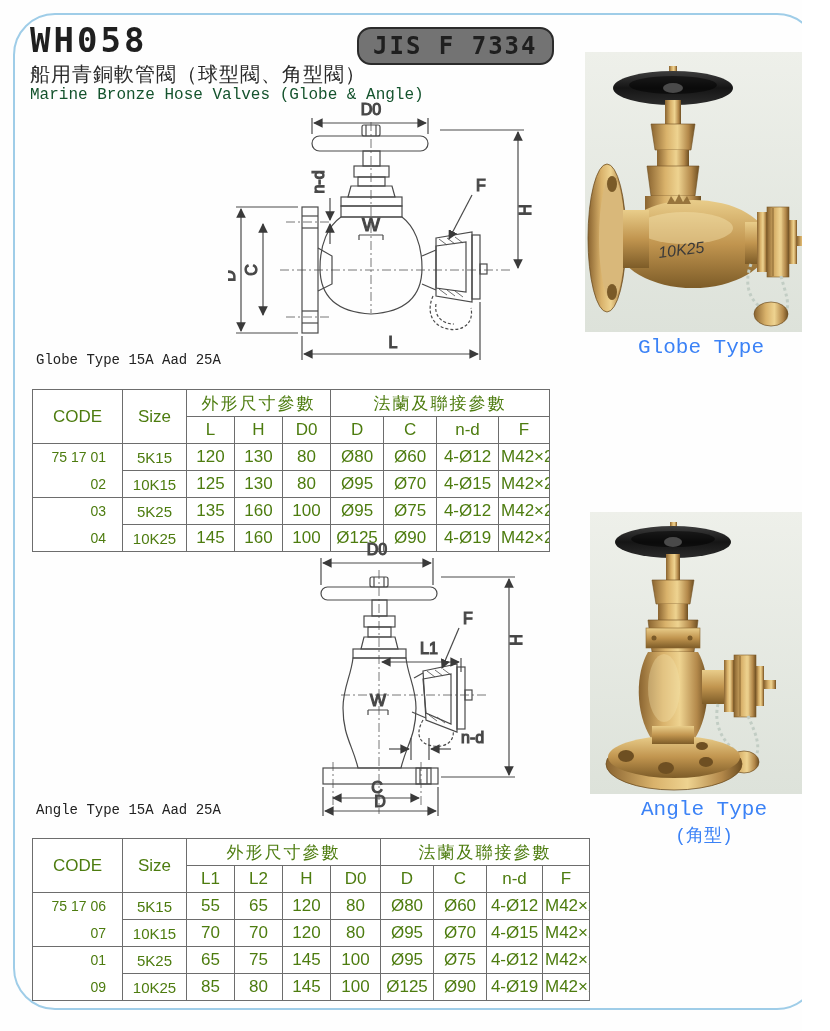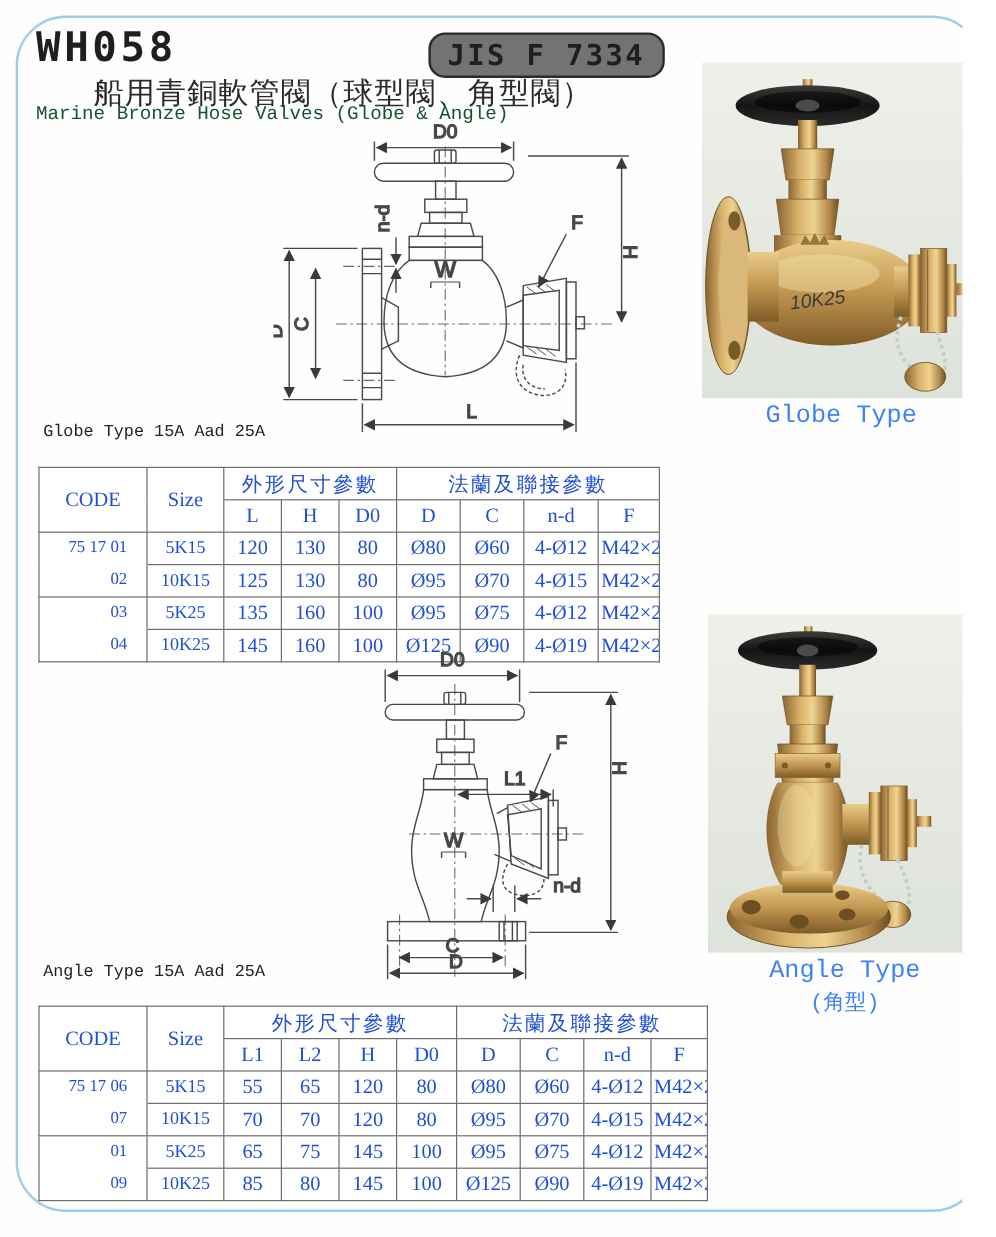--- a/index.html
+++ b/index.html
@@ -4,35 +4,35 @@
 <style>
   html,body{margin:0;padding:0;background:#ffffff;}
   .page{position:relative;width:802px;height:1031px;background:#fefefe;overflow:hidden;
         font-family:"Liberation Sans",sans-serif;color:#2e2e2e;}
   .page-border{position:absolute;left:13px;top:13px;width:802px;height:993px;
         border:2px solid #9fcde8;border-radius:42px;pointer-events:none;}
 
   
   .hdr-code{position:absolute;left:30px;top:20px;font-family:"DejaVu Sans Mono",monospace;
         font-size:34px;font-weight:bold;letter-spacing:3px;color:#1f1f1f;}
-  .hdr-cn{position:absolute;left:30px;top:61px;font-size:25px;letter-spacing:1px;color:#2a2a2a;margin-left:48px;}
+  .hdr-cn{position:absolute;left:30px;top:61px;font-size:20px;letter-spacing:1px;color:#2a2a2a;}
   .hdr-en{position:absolute;left:30px;top:86px;font-family:"Liberation Mono",monospace;
         font-size:16px;color:#14532d;white-space:nowrap;}
   .jis-box{position:absolute;left:357px;top:27px;border:2px solid #2b2b2b;border-radius:14px;
         padding:3px 14px;font-family:"DejaVu Sans Mono",monospace;font-size:24px;font-weight:bold;
         letter-spacing:2px;color:#1f1f1f;background:#737373;}
 
   .section-label{position:absolute;font-family:"Liberation Mono",monospace;font-size:14px;
         color:#222;letter-spacing:0px;white-space:nowrap;}
   #globe-label{left:36px;top:352px;}
   #angle-label{left:36px;top:802px;}
 
   
   table.spec{position:absolute;border-collapse:collapse;table-layout:fixed;
-        font-family:Liberation Serif, serif;color:#1d4ed8;background:#fff;}
+        font-family:Liberation Sans, sans-serif;color:#4d7c0f;background:#fff;}
   table.spec td{border:1px solid #6d6d6d;text-align:center;font-size:17px;height:26px;
         padding:0 2px;overflow:hidden;white-space:nowrap;}
   table.spec td.grp{font-size:17px;letter-spacing:2px;}
   table.spec td.code{text-align:right;padding-right:16px;font-size:14px;}
   table.spec td.no-b{border-bottom:none;}
   table.spec td.no-t{border-top:none;}
   table.spec td.sz{font-size:15px;}
   #globe-table{left:32px;top:389px;width:517px;}
   #angle-table{left:32px;top:838px;width:557px;}
 

